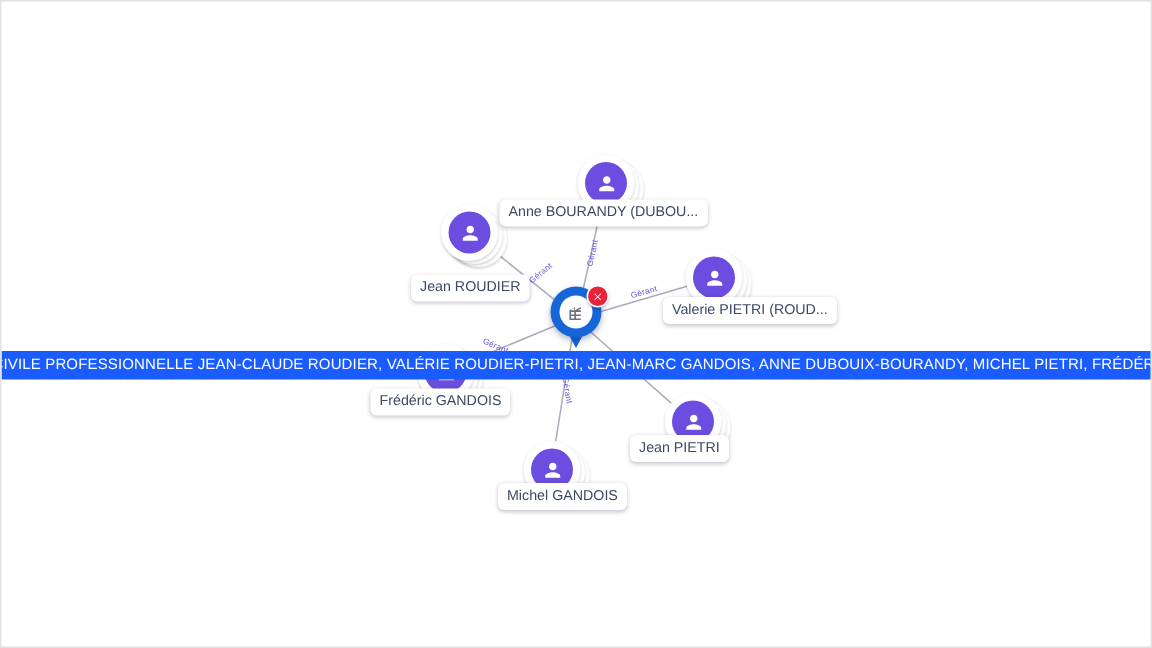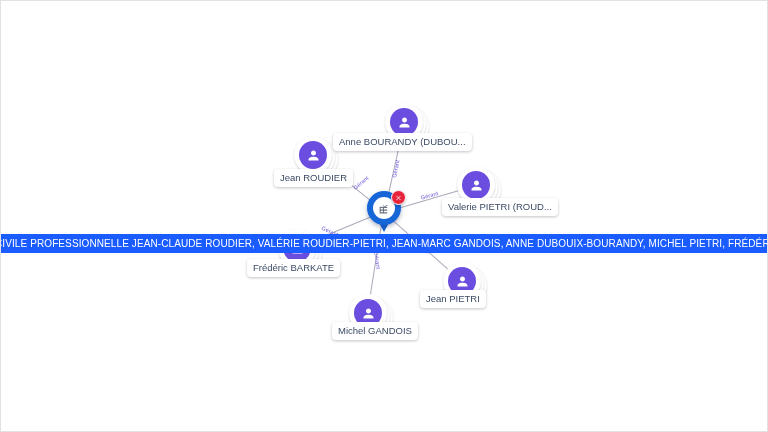--- a/index.html
+++ b/index.html
@@ -121,21 +121,21 @@
       <div class="pnode" style="left: 293px; top: 135px;">
         <div class="stack s3"></div>
         <div class="stack s2"></div>
         <div class="stack s1"></div>
         <div class="disc">
           <svg viewBox="0 0 24 24" aria-hidden="true">
             <path fill="#ffffff" d="M12 12c2.2 0 4-1.8 4-4s-1.8-4-4-4-4 1.8-4 4 1.8 4 4 4zm0 2c-2.7 0-8 1.3-8 4v2h16v-2c0-2.7-5.3-4-8-4z"></path>
           </svg>
         </div>
       </div>
-      <div class="plabel" style="left: 273px; top: 168px;">Jean ROUDIER</div>
+      <div class="plabel" style="left: 273px; top: 182px;">Jean ROUDIER</div>
       <div class="pnode" style="left: 384px; top: 102px;">
         <div class="stack s3"></div>
         <div class="stack s2"></div>
         <div class="stack s1"></div>
         <div class="disc">
           <svg viewBox="0 0 24 24" aria-hidden="true">
             <path fill="#ffffff" d="M12 12c2.2 0 4-1.8 4-4s-1.8-4-4-4-4 1.8-4 4 1.8 4 4 4zm0 2c-2.7 0-8 1.3-8 4v2h16v-2c0-2.7-5.3-4-8-4z"></path>
           </svg>
         </div>
       </div>
@@ -176,21 +176,21 @@
       <div class="pnode" style="left: 277px; top: 228px;">
         <div class="stack s3"></div>
         <div class="stack s2"></div>
         <div class="stack s1"></div>
         <div class="disc">
           <svg viewBox="0 0 24 24" aria-hidden="true">
             <path fill="#ffffff" d="M12 12c2.2 0 4-1.8 4-4s-1.8-4-4-4-4 1.8-4 4 1.8 4 4 4zm0 2c-2.7 0-8 1.3-8 4v2h16v-2c0-2.7-5.3-4-8-4z"></path>
           </svg>
         </div>
       </div>
-      <div class="plabel" style="left: 246px; top: 258px;">Frédéric BARKATE</div>
+      <div class="plabel" style="left: 246px; top: 258px;">Frédéric GANDOIS</div>
     </div>
 
   <div id="company" style="left:360px;top:190px;">
     <div class="pintail"></div>
     <div class="pin"></div>
     <div class="inner">
       <svg viewBox="0 0 24 24" aria-hidden="true">
         <path fill="#6b7280" d="M3 21V9l7-4v4l7-4v16H3zm2-2h4v-3H5v3zm0-5h4v-3H5v3zm0-5h4V6L5 8v1zm6 10h6v-3h-6v3zm0-5h6v-3h-6v3zm0-5h6V7l-6 3.4V9z"></path>
       </svg>
     </div>

